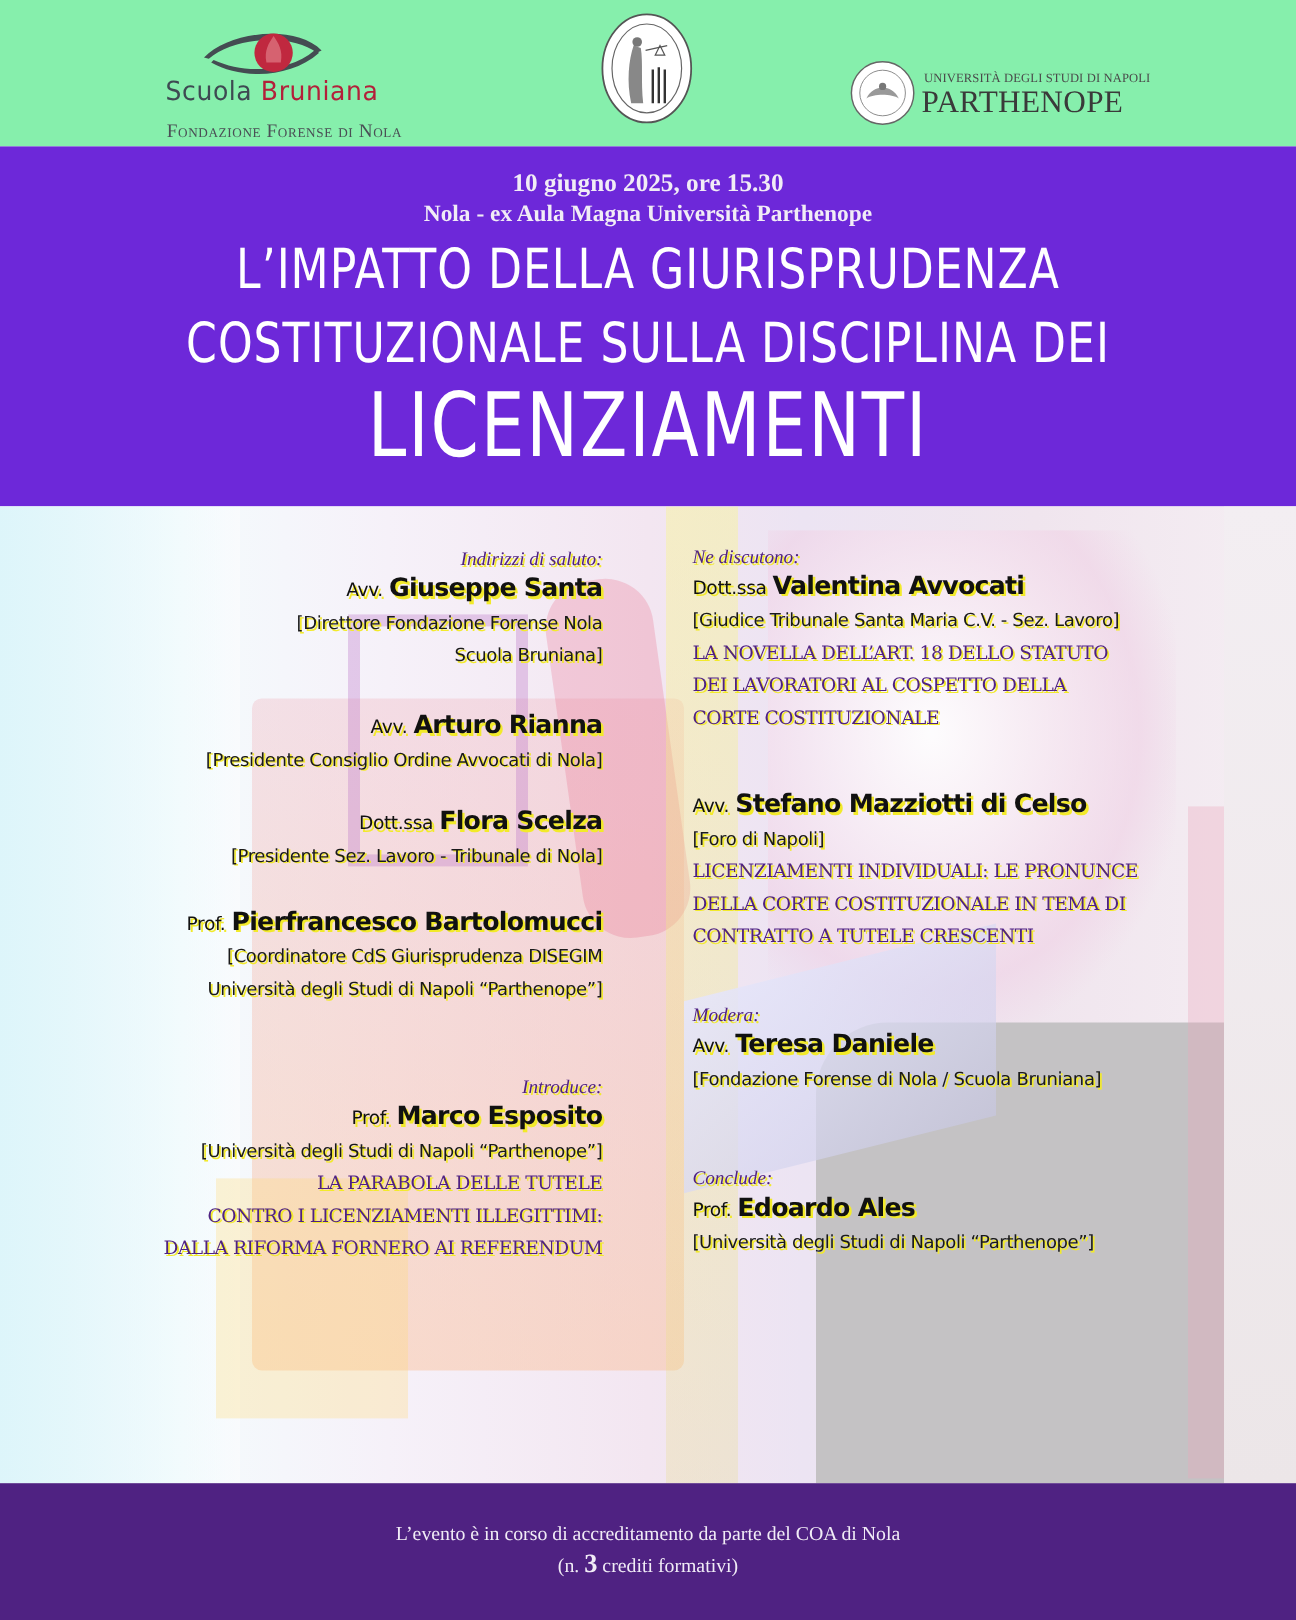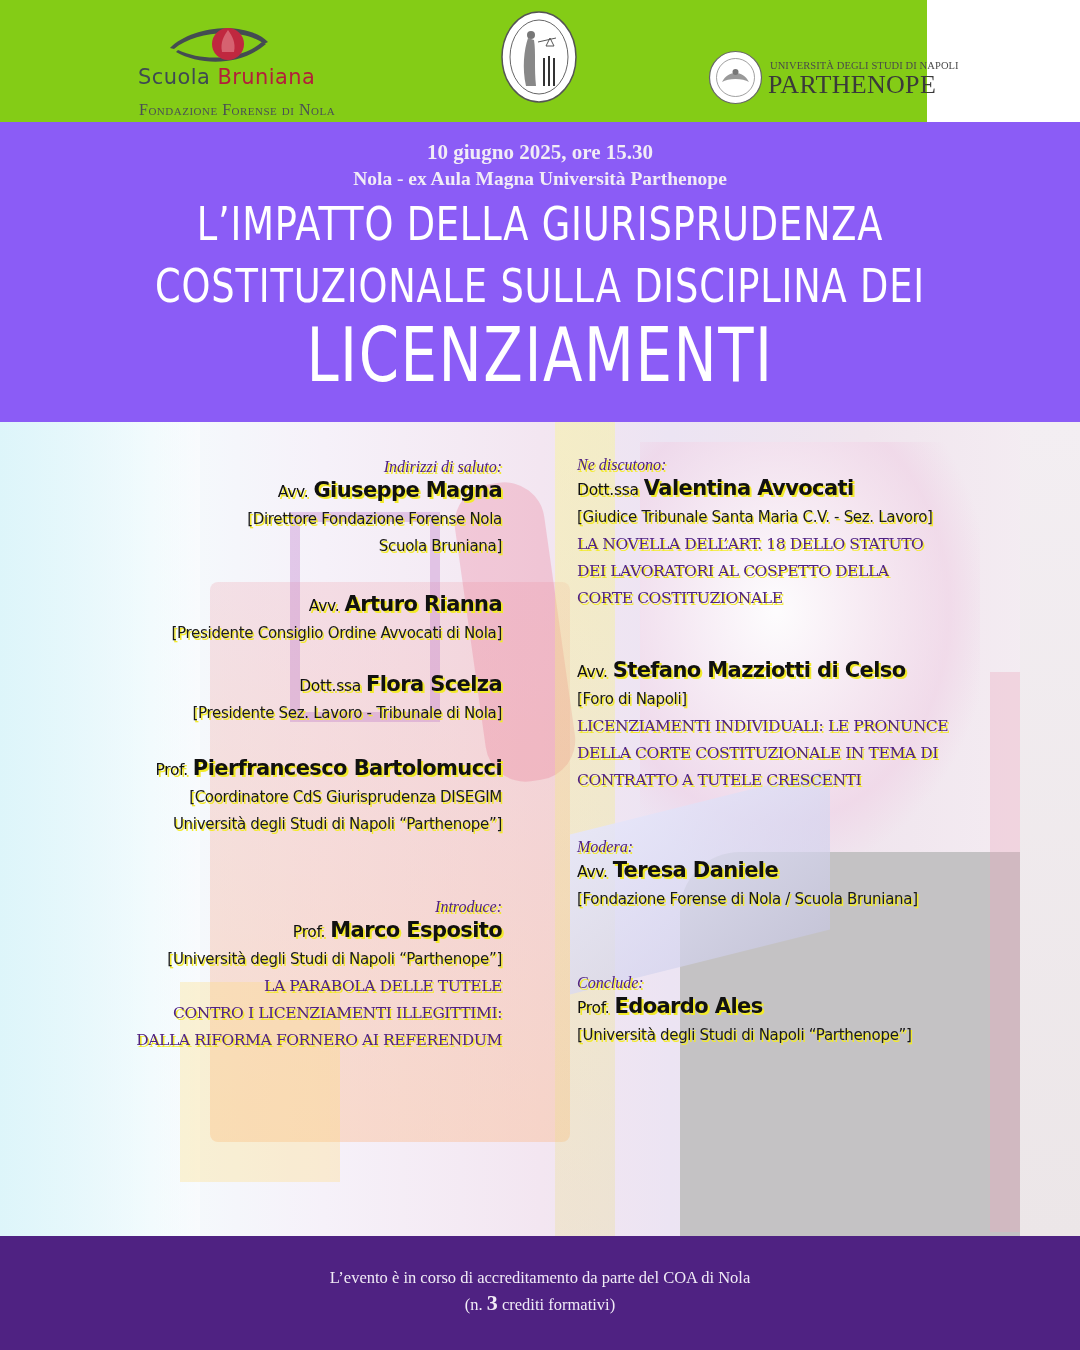--- a/index.html
+++ b/index.html
@@ -1,35 +1,35 @@
 <!DOCTYPE html>
 <html><head>
 <meta charset="utf-8">
 <style>
   * { box-sizing: border-box; margin: 0; padding: 0; }
   html, body { width: 1080px; height: 1350px; overflow: hidden; background: #ffffff; }
   body { position: relative; font-family: "Liberation Sans", sans-serif; }
 
   
-  .logo-bar { position: absolute; left: 0; top: 0; width: 927px; height: 122px; background: #84cc16; }
+  .logo-bar { position: absolute; left: 0; top: 0; width: 1080px; height: 122px; background: #86efac; }
   .logo-bruniana { position: absolute; left: 138px; top: 22px; width: 175px; height: 85px; }
   .logo-bruniana .eye { position: absolute; left: 28px; top: 0; width: 105px; height: 48px; }
   .logo-bruniana .name { position: absolute; left: 0; top: 42px; font-family: "DejaVu Sans", sans-serif; font-size: 22px; letter-spacing: 0.5px; color: #3e4a52; white-space: nowrap; transform: scaleX(0.95); transform-origin: left; }
   .logo-bruniana .name .b { color: #b3203a; }
   .logo-bruniana .sub { position: absolute; left: 1px; top: 79px; font-family: "Liberation Serif", serif; font-size: 16px; letter-spacing: 0.5px; color: #4a4f55; white-space: nowrap; font-variant: small-caps; }
 
   .logo-seal { position: absolute; left: 500px; top: 10px; width: 78px; height: 94px; }
 
   .logo-parthenope { position: absolute; left: 708px; top: 50px; width: 240px; height: 56px; }
   .logo-parthenope .seal { position: absolute; left: 0; top: 0; width: 55px; height: 55px; }
   .logo-parthenope .top { position: absolute; left: 62px; top: 10px; font-family: "Liberation Serif", serif; font-size: 10.5px; color: #4a4a4a; white-space: nowrap; letter-spacing: 0.1px; }
   .logo-parthenope .big { position: absolute; left: 60px; top: 20px; font-family: "Liberation Serif", serif; font-size: 26px; color: #3a3a3a; white-space: nowrap; letter-spacing: 0.3px; }
 
   
-  .title-band { position: absolute; left: 0; top: 122px; width: 1080px; height: 300px; background: #8b5cf6; text-align: center; color: #ffffff; }
+  .title-band { position: absolute; left: 0; top: 122px; width: 1080px; height: 300px; background: #6d28d9; text-align: center; color: #ffffff; }
   .title-band .date { position: absolute; left: 0; width: 100%; top: 18px; font-family: "Liberation Serif", serif; font-weight: bold; font-size: 21px; color: #f1ecf6; }
   .title-band .venue { position: absolute; left: 0; width: 100%; top: 46px; font-family: "Liberation Serif", serif; font-weight: bold; font-size: 19.5px; color: #f1ecf6; }
   .title-band .t1, .title-band .t2 {
     position: absolute; left: 0; width: 100%;
     font-family: "DejaVu Sans", sans-serif; font-weight: normal; color: #ffffff;
     font-size: 46px; line-height: 1; letter-spacing: 1px;
     transform: scaleX(0.80); transform-origin: center;
     white-space: nowrap;
   }
   .title-band .t1 { top: 79px; }
@@ -138,21 +138,21 @@
   <div class="shape s5"></div>
   <div class="shape s6"></div>
   <div class="shape s7"></div>
   <div class="shape s9"></div>
   <div class="shape s8"></div>
 </div>
 
 <div class="col col-left">
   <div class="block" style="top:0;">
     <div class="role">Indirizzi di saluto:</div>
-    <div class="speaker"><span class="title">Avv.</span> <span class="name">Giuseppe Magna</span></div>
+    <div class="speaker"><span class="title">Avv.</span> <span class="name">Giuseppe Santa</span></div>
     <div class="aff">[Direttore Fondazione Forense Nola</div>
     <div class="aff">Scuola Bruniana]</div>
   </div>
 
   <div class="block" style="top:132px;">
     <div class="speaker"><span class="title">Avv.</span> <span class="name">Arturo Rianna</span></div>
     <div class="aff">[Presidente Consiglio Ordine Avvocati di Nola]</div>
   </div>
 
   <div class="block" style="top:212px;">

